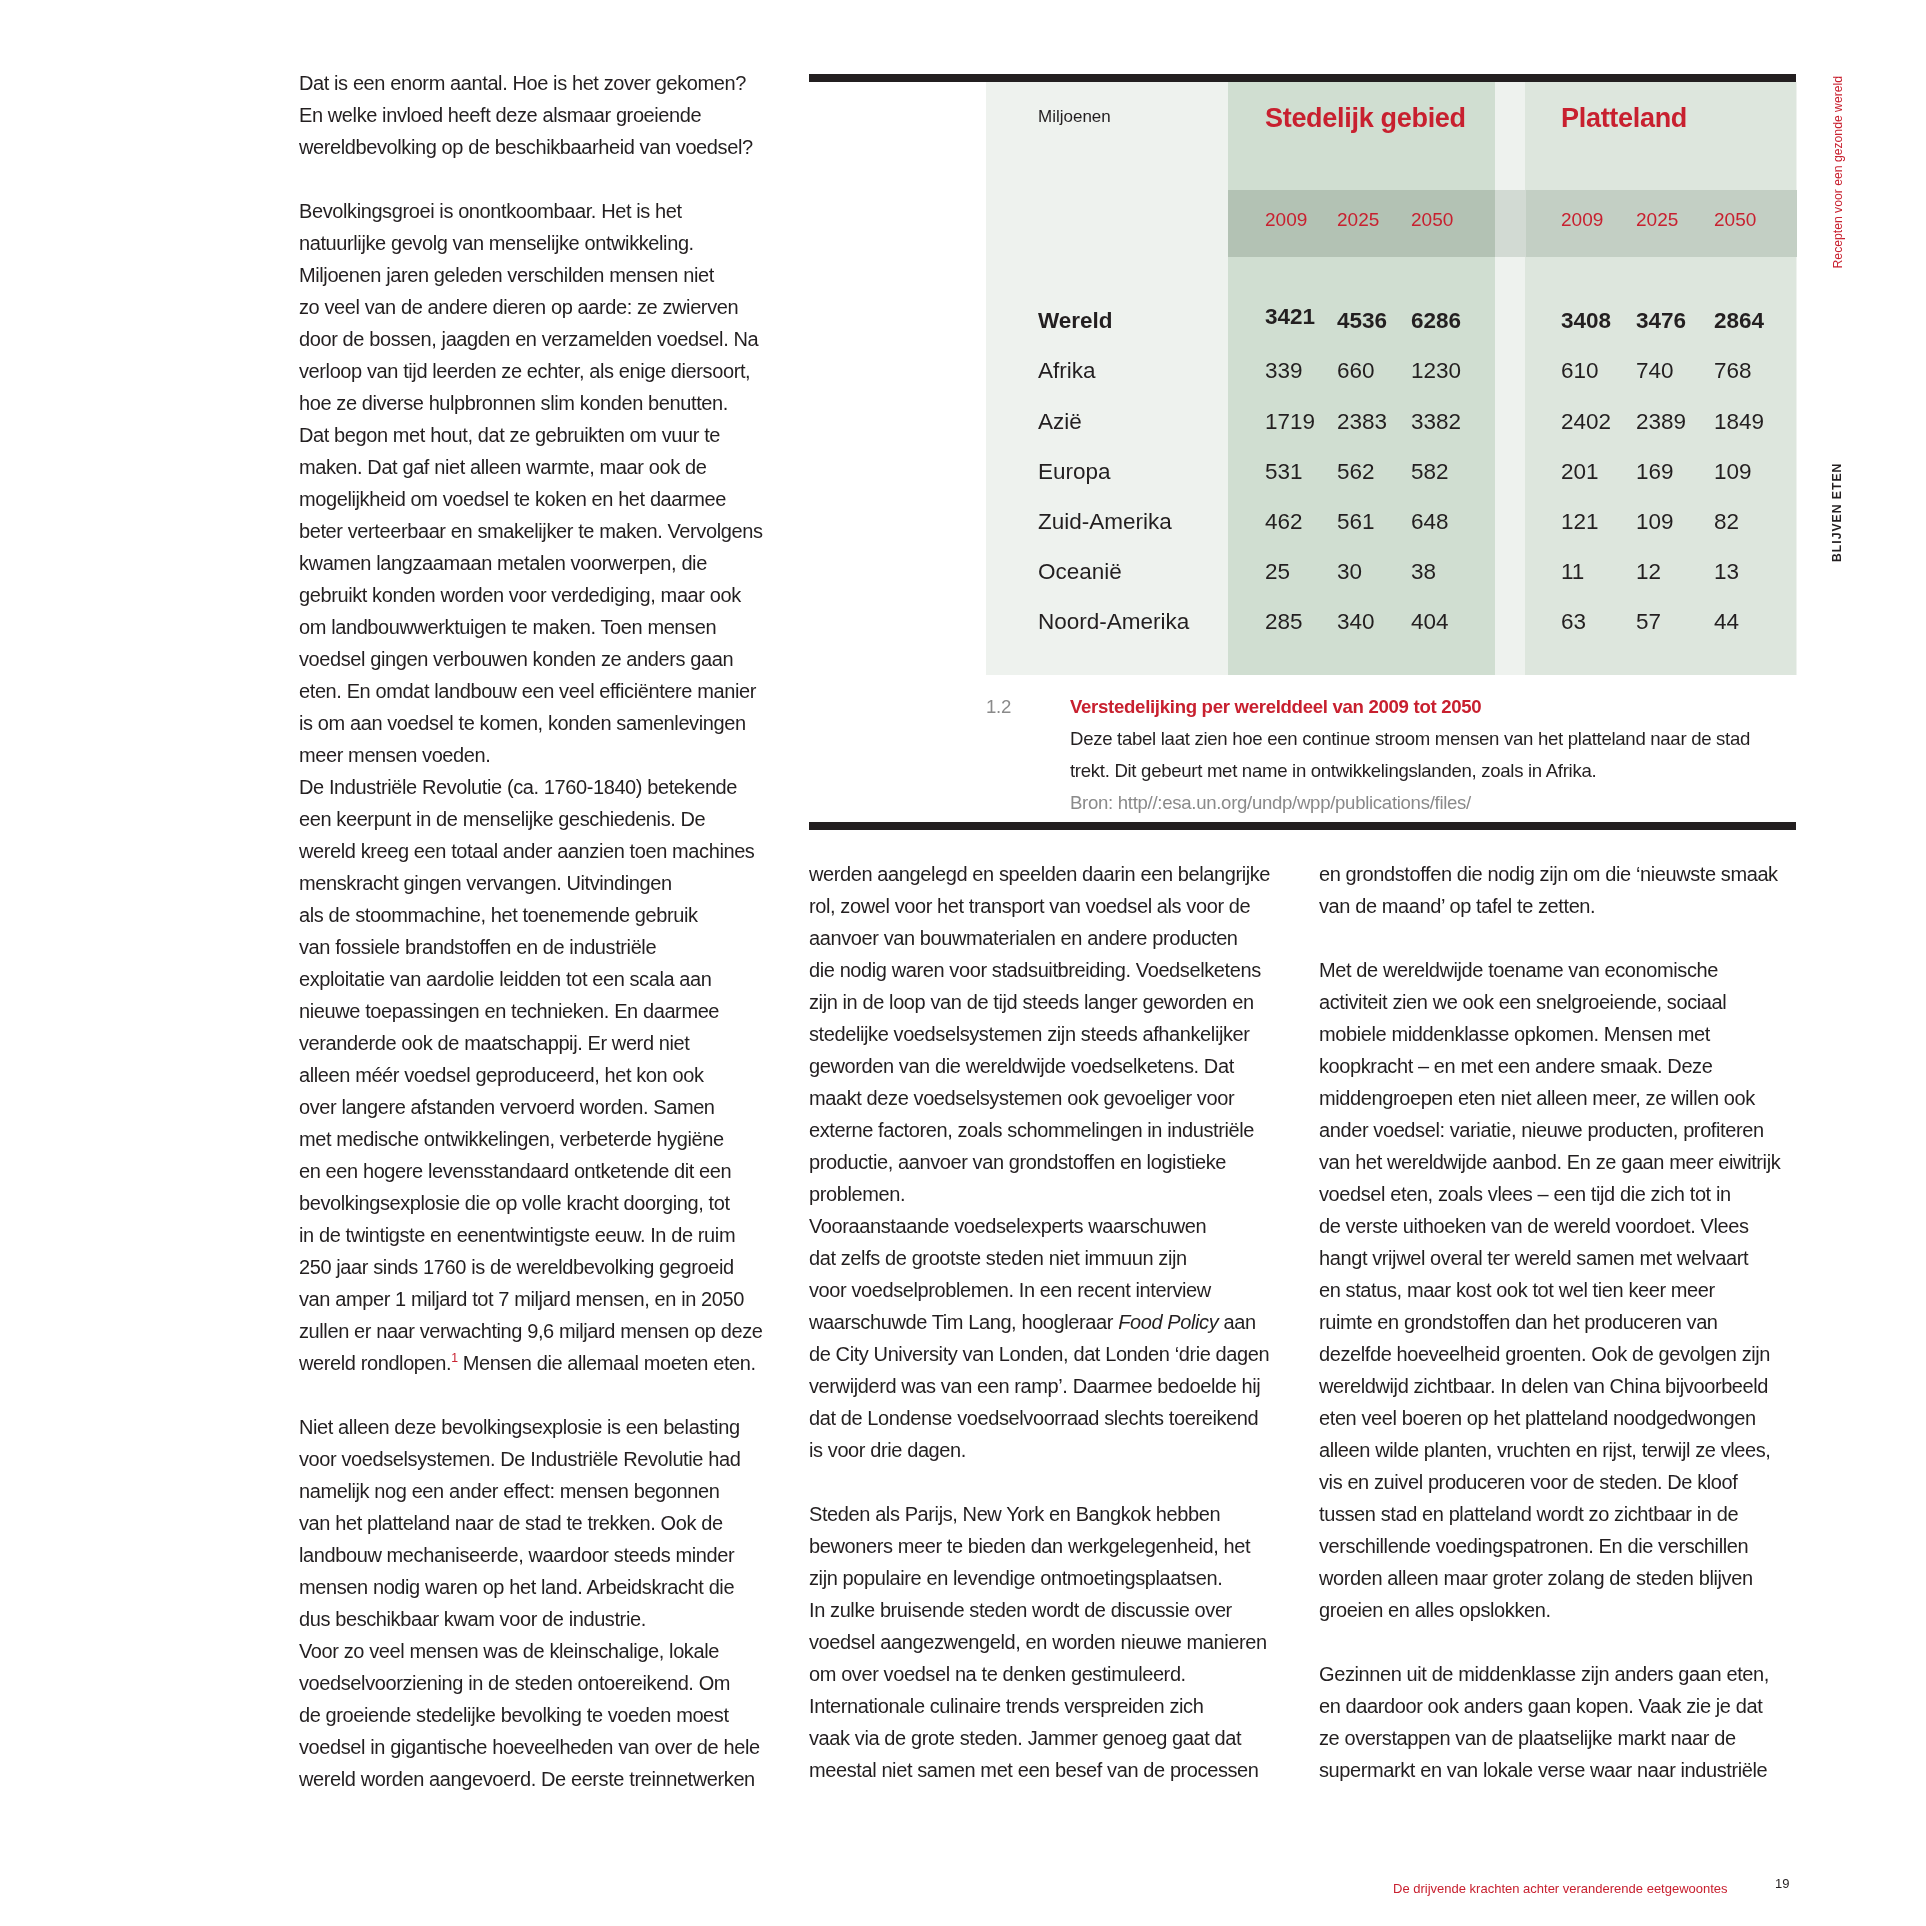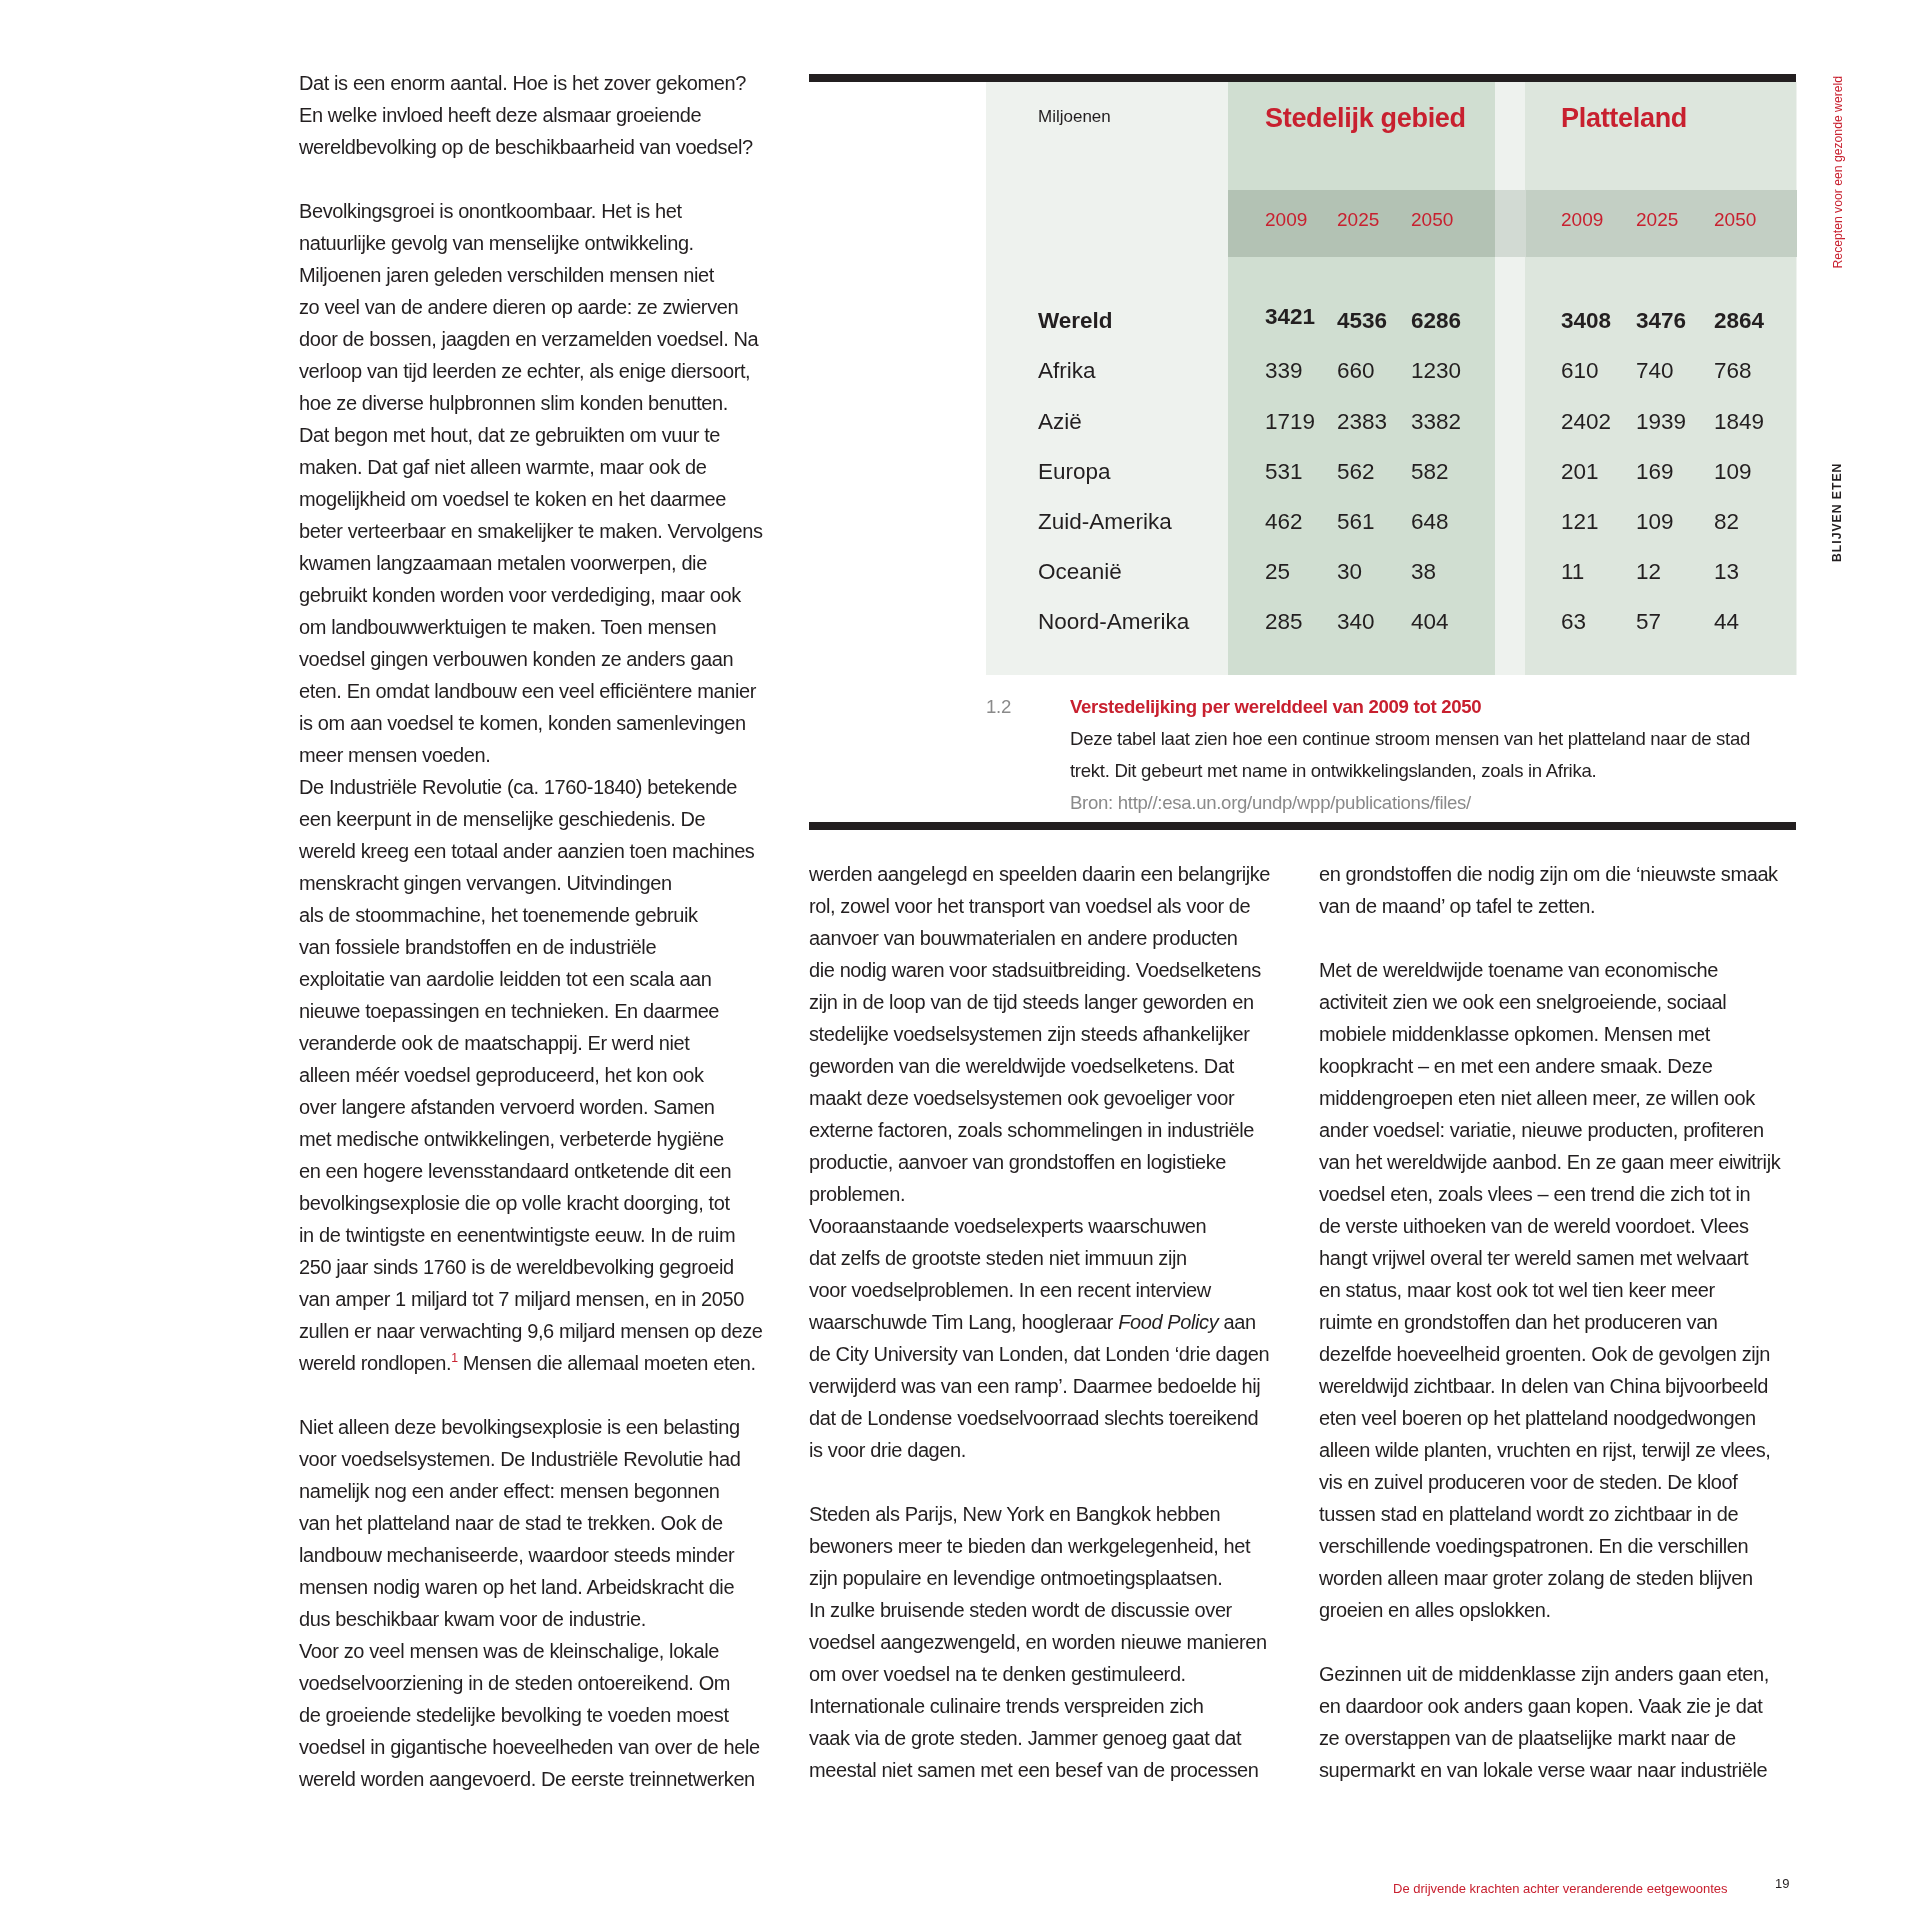--- a/index.html
+++ b/index.html
@@ -86,21 +86,21 @@
     <div class="t-row" style="left: 1337px; top: 358px;">660</div>
     <div class="t-row" style="left: 1411px; top: 358px;">1230</div>
     <div class="t-row" style="left: 1561px; top: 358px;">610</div>
     <div class="t-row" style="left: 1636px; top: 358px;">740</div>
     <div class="t-row" style="left: 1714px; top: 358px;">768</div>
     <div class="t-row" style="left: 1038px; top: 409px;">Azië</div>
     <div class="t-row" style="left: 1265px; top: 409px;">1719</div>
     <div class="t-row" style="left: 1337px; top: 409px;">2383</div>
     <div class="t-row" style="left: 1411px; top: 409px;">3382</div>
     <div class="t-row" style="left: 1561px; top: 409px;">2402</div>
-    <div class="t-row" style="left: 1636px; top: 409px;">1939</div>
+    <div class="t-row" style="left: 1636px; top: 409px;">2389</div>
     <div class="t-row" style="left: 1714px; top: 409px;">1849</div>
     <div class="t-row" style="left: 1038px; top: 459px;">Europa</div>
     <div class="t-row" style="left: 1265px; top: 459px;">531</div>
     <div class="t-row" style="left: 1337px; top: 459px;">562</div>
     <div class="t-row" style="left: 1411px; top: 459px;">582</div>
     <div class="t-row" style="left: 1561px; top: 459px;">201</div>
     <div class="t-row" style="left: 1636px; top: 459px;">169</div>
     <div class="t-row" style="left: 1714px; top: 459px;">109</div>
     <div class="t-row" style="left: 1038px; top: 509px;">Zuid-Amerika</div>
     <div class="t-row" style="left: 1265px; top: 509px;">462</div>
@@ -227,21 +227,21 @@
     <p>en grondstoffen die nodig zijn om die ‘nieuwste smaak</p>
     <p>van de maand’ op tafel te zetten.</p>
     <p class="gap"></p>
     <p>Met de wereldwijde toename van economische</p>
     <p>activiteit zien we ook een snelgroeiende, sociaal</p>
     <p>mobiele middenklasse opkomen. Mensen met</p>
     <p>koopkracht – en met een andere smaak. Deze</p>
     <p>middengroepen eten niet alleen meer, ze willen ook</p>
     <p>ander voedsel: variatie, nieuwe producten, profiteren</p>
     <p>van het wereldwijde aanbod. En ze gaan meer eiwitrijk</p>
-    <p>voedsel eten, zoals vlees – een trend die zich tot in</p>
+    <p>voedsel eten, zoals vlees – een tijd die zich tot in</p>
     <p>de verste uithoeken van de wereld voordoet. Vlees</p>
     <p>hangt vrijwel overal ter wereld samen met welvaart</p>
     <p>en status, maar kost ook tot wel tien keer meer</p>
     <p>ruimte en grondstoffen dan het produceren van</p>
     <p>dezelfde hoeveelheid groenten. Ook de gevolgen zijn</p>
     <p>wereldwijd zichtbaar. In delen van China bijvoorbeeld</p>
     <p>eten veel boeren op het platteland noodgedwongen</p>
     <p>alleen wilde planten, vruchten en rijst, terwijl ze vlees,</p>
     <p>vis en zuivel produceren voor de steden. De kloof</p>
     <p>tussen stad en platteland wordt zo zichtbaar in de</p>

